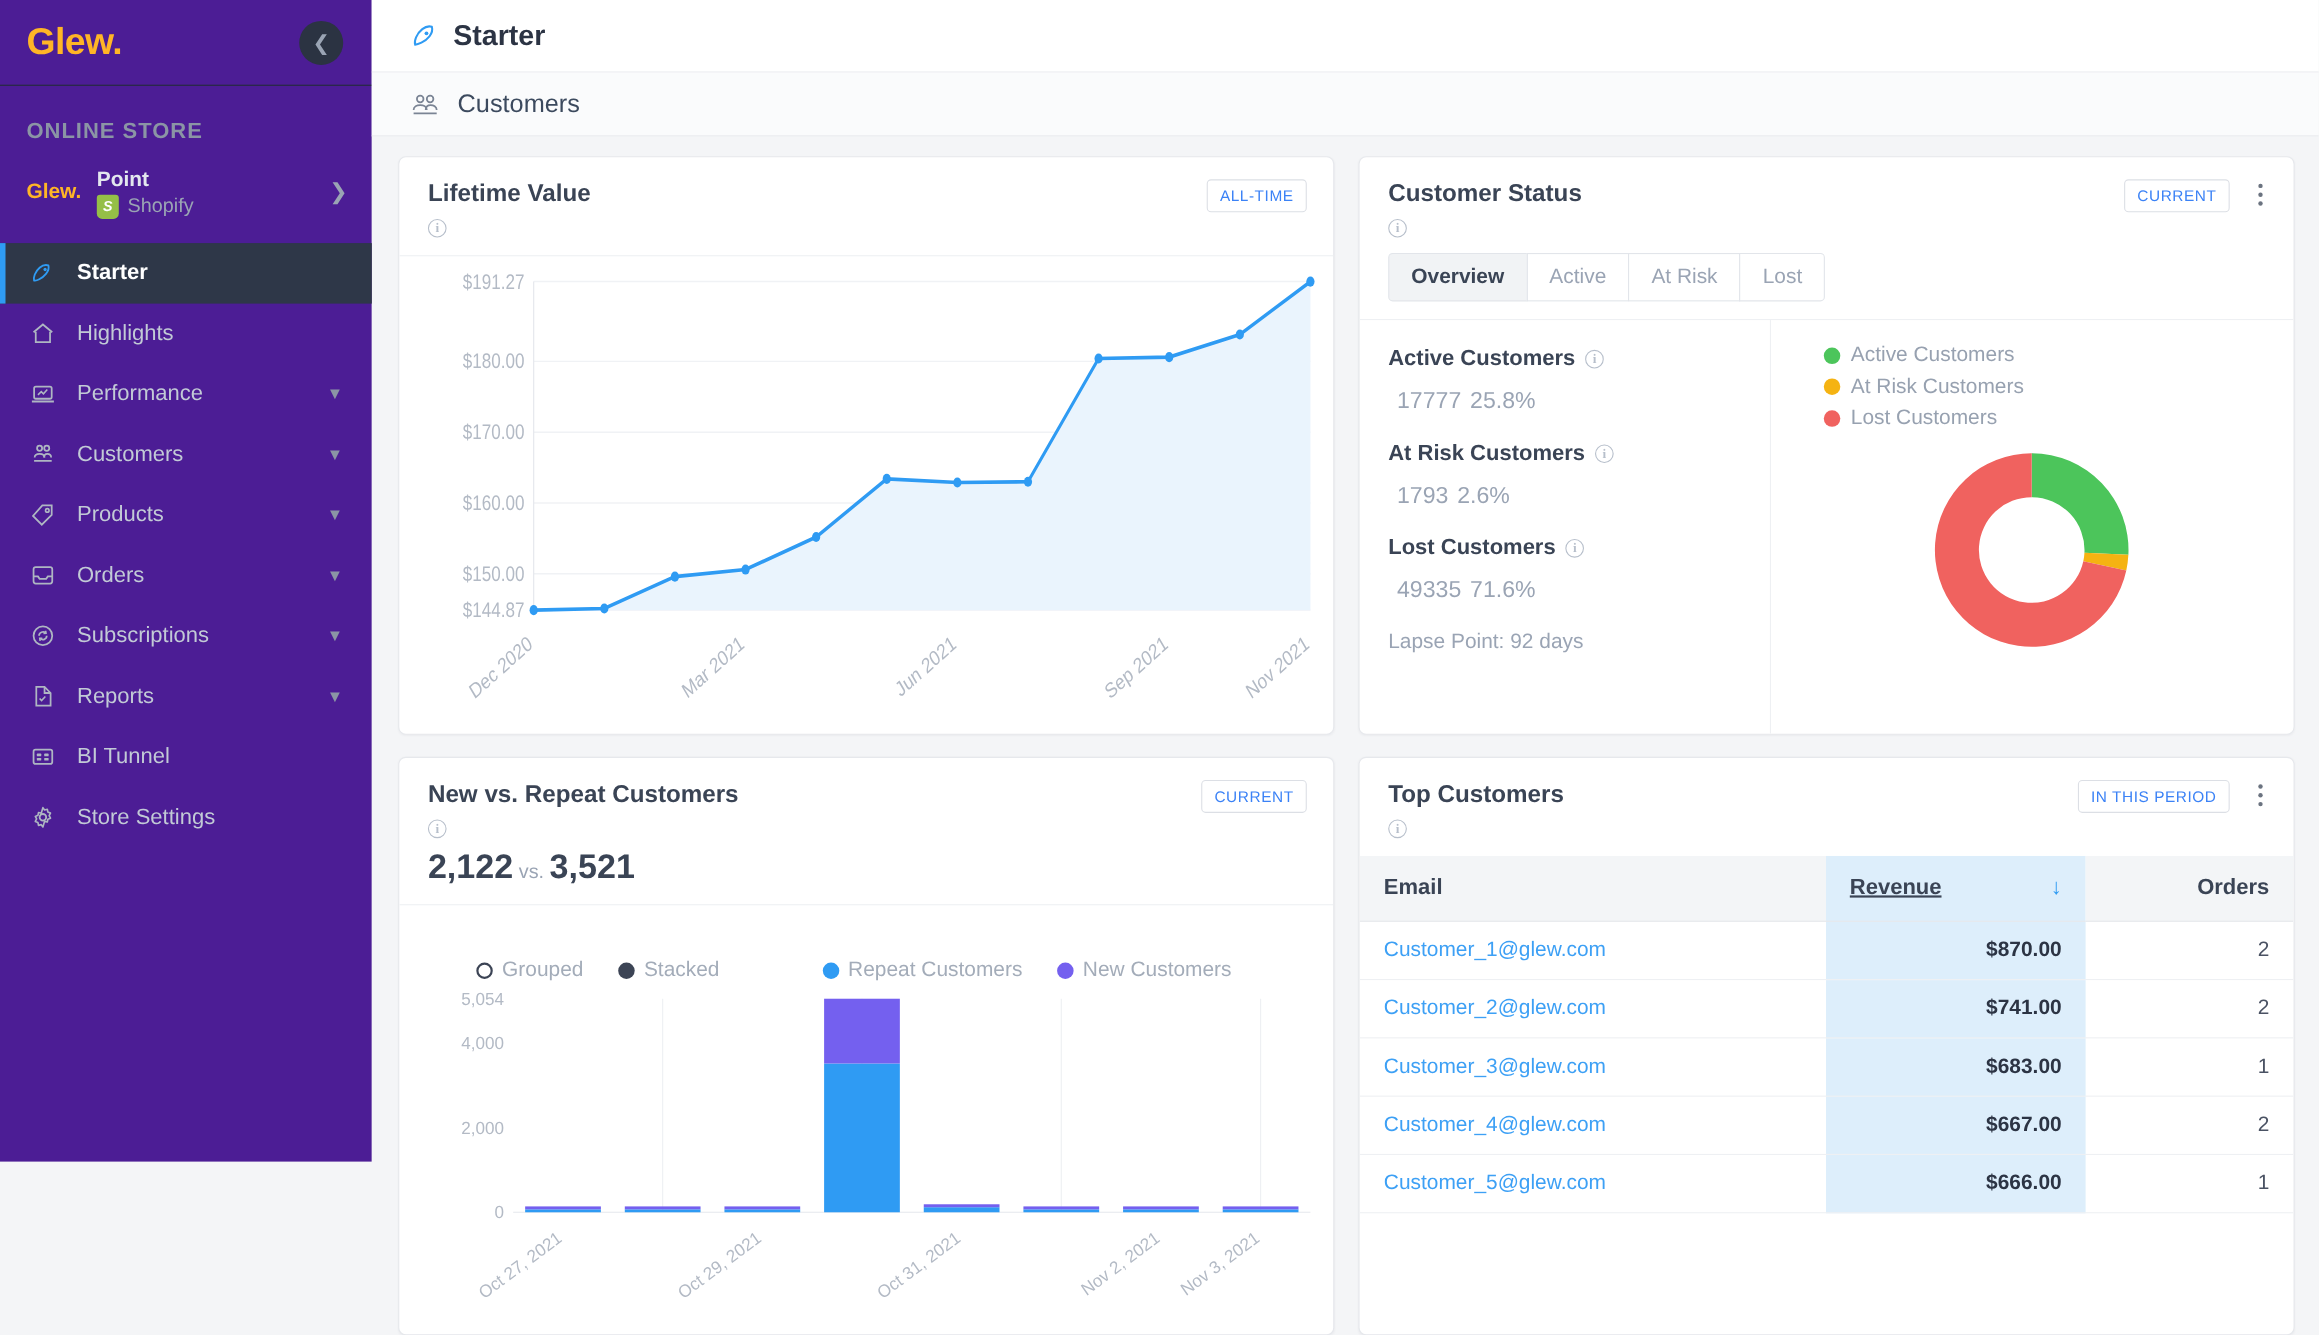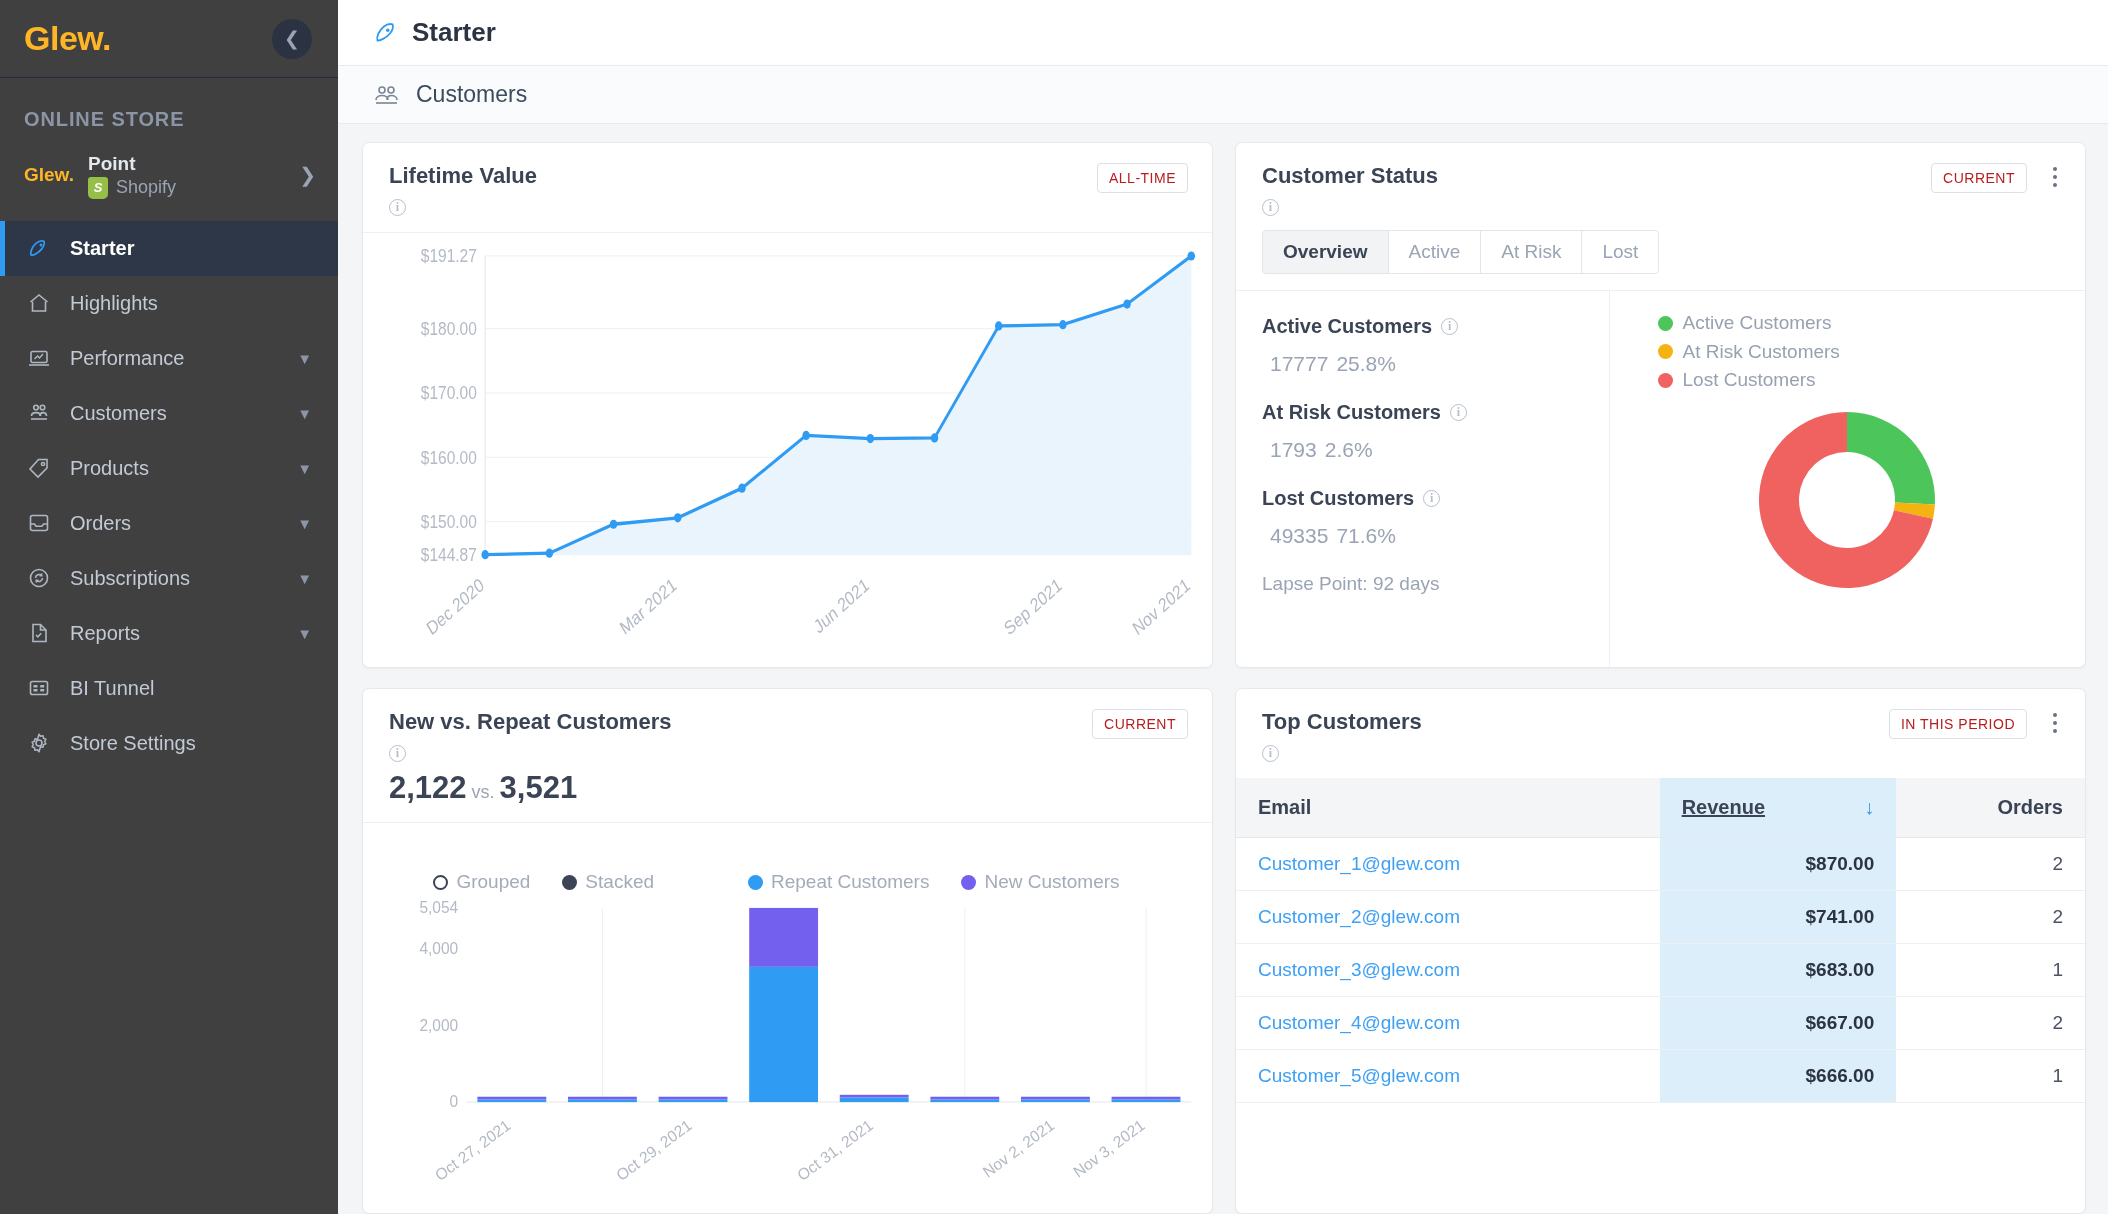--- a/index.html
+++ b/index.html
@@ -5,22 +5,22 @@
   * { box-sizing: border-box; margin: 0; padding: 0; }
   html, body {
     width: 2108px; height: 1214px;
     font-family: "Liberation Sans", sans-serif;
     background: #f4f5f7; overflow: hidden;
   }
   .app { display: flex; width: 2108px; height: 1214px; }
 
   
   .sidebar {
-    width: 338px; min-width: 338px; height: 1214px;
-    background: #404040; color: #c6cdd8;
+    width: 338px; min-width: 338px; height: 1056px;
+    background: #4c1d95; color: #c6cdd8;
     display: flex; flex-direction: column;
   }
   .sb-top {
     height: 78px; display: flex; align-items: center;
     padding: 0 26px 0 24px; justify-content: space-between;
     border-bottom: 1px solid #232b3a;
   }
   .logo { font-size: 34px; font-weight: 700; color: #ffb526; letter-spacing: -0.5px; }
   .collapse-btn {
     width: 40px; height: 40px; border-radius: 50%;
@@ -95,21 +95,21 @@
   .info-ic {
     width: 17px; height: 17px; border-radius: 50%; border: 1.6px solid #b7bfcb;
     color: #b7bfcb; font-size: 12px; line-height: 14px; text-align: center;
     font-family: "Liberation Serif", serif; font-weight: 700;
   }
   .card-big { font-size: 31px; font-weight: 700; color: #3a4455; margin-top: 8px; }
   .card-big .vs { font-size: 18px; font-weight: 400; color: #9aa4b4; margin: 0 5px; }
   .pill {
     position: absolute; right: 24px; top: 20px;
     border: 1px solid #dcdfe5; border-radius: 4px; background: #fff;
-    padding: 6px 11px; font-size: 14px; color: #b91c1c; letter-spacing: 0.5px;
+    padding: 6px 11px; font-size: 14px; color: #3b82f6; letter-spacing: 0.5px;
     cursor: pointer; white-space: nowrap; margin-left: 10px;
   }
   .pill.shift { right: 58px; }
   .kebab {
     position: absolute; right: 22px; top: 22px; cursor: pointer;
     display: flex; flex-direction: column; gap: 4px; align-items: center; padding: 2px 6px;
   }
   .kebab i { width: 4px; height: 4px; border-radius: 50%; background: #58607040; background: #6b7380; display: block; }
 
   .seg { display: flex; margin-top: 14px; width: max-content; }

